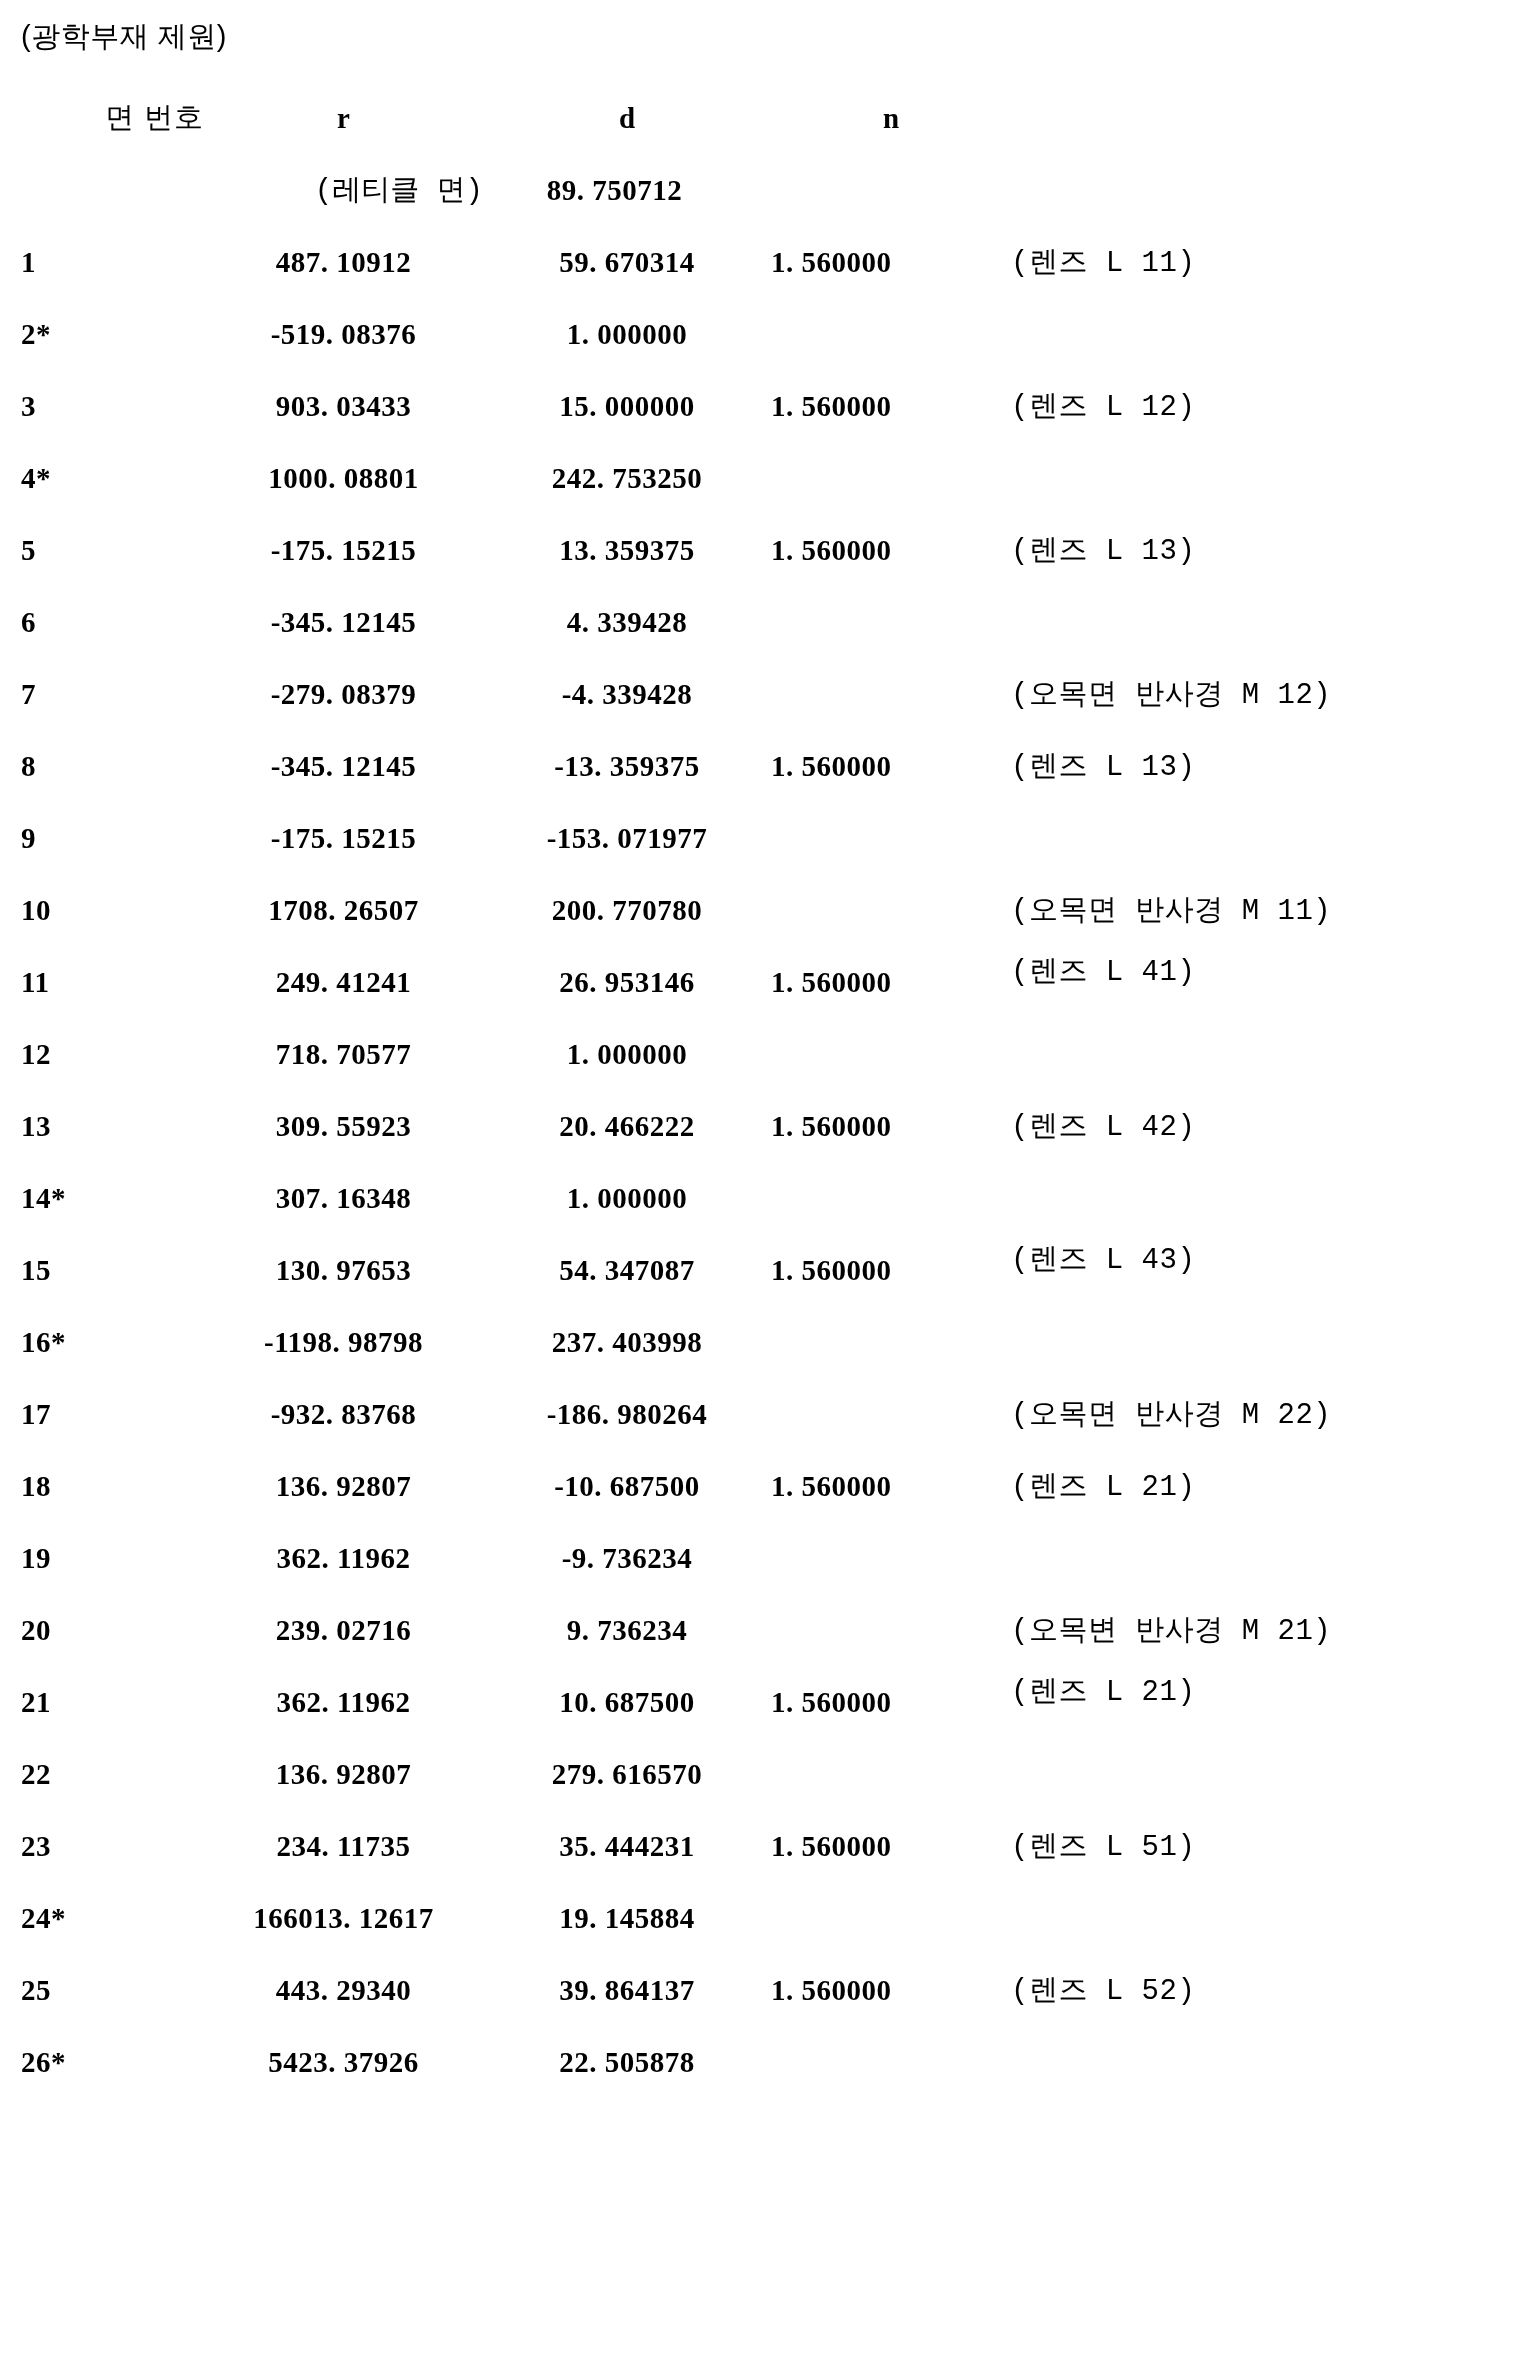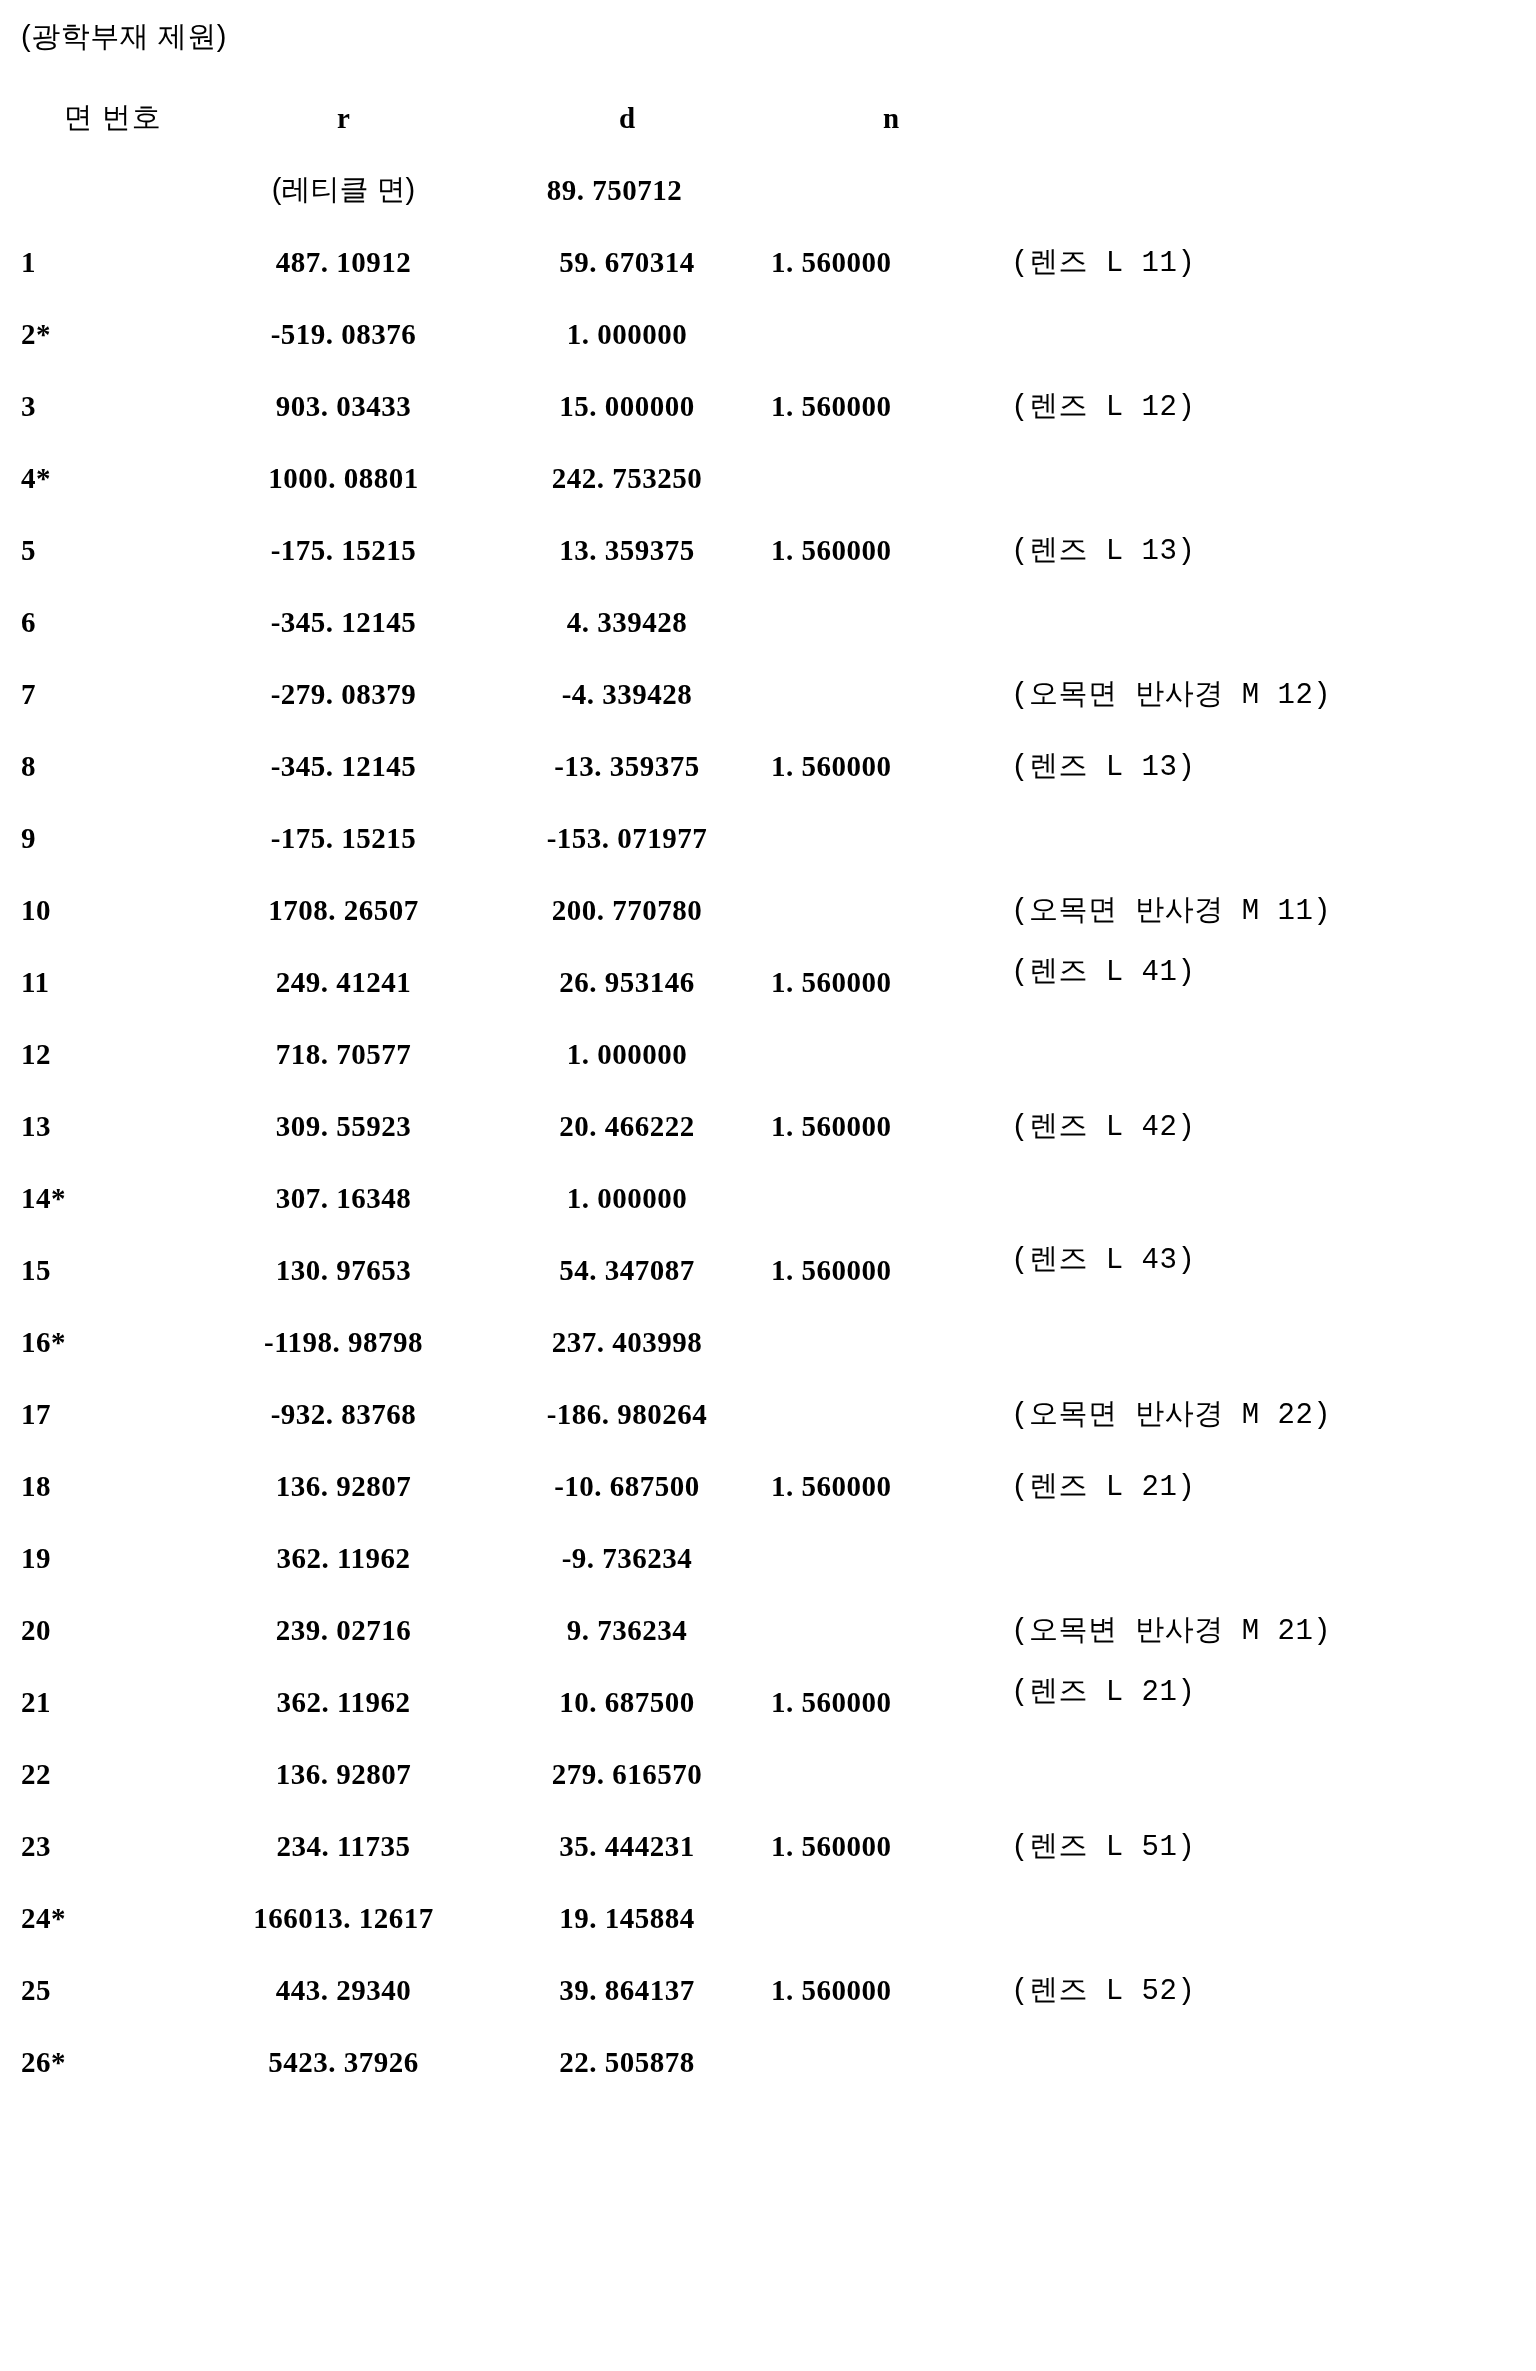--- a/index.html
+++ b/index.html
@@ -40,24 +40,24 @@
   table.optics col.c-n     { width: 240px; }
   table.optics col.c-note  { width: 490px; }
 
   table.optics th, table.optics td {
     padding: 0;
     vertical-align: middle;
     height: 72px;
     font-size: 29px;
   }
   th.h-num {
-    font-family: Liberation Serif, serif;
+    font-family: Liberation Sans, sans-serif;
     font-weight: normal;
     font-size: 28px;
-    text-align: center;
+    text-align: right;
     padding-left: 1.9px;
     letter-spacing: 1px;
   }
   th.h-sym {
     font-family: "Liberation Serif", serif;
     font-weight: bold;
     font-size: 31px;
     text-align: center;
   }
   th.h-blank { }
@@ -88,24 +88,24 @@
   }
   td.note {
     font-family: Liberation Mono, monospace;
     font-weight: normal;
     font-size: 28px;
     text-align: left;
     padding-left: 15.4px;
     letter-spacing: 0.5px;
   }
   td.reticle {
-    font-family: Liberation Sans, sans-serif;
+    font-family: Liberation Mono, monospace;
     font-weight: normal;
     font-size: 28px;
-    text-align: center;
+    text-align: right;
     padding-right: 15.4px;
   }
   tr.row-reticle td.val {
     padding-right: 25px;
   }
   .note-up { position: relative; top: -11.5px; }
   .note-down { position: relative; top: 0; }
 </style>
 </head>
 <body>

